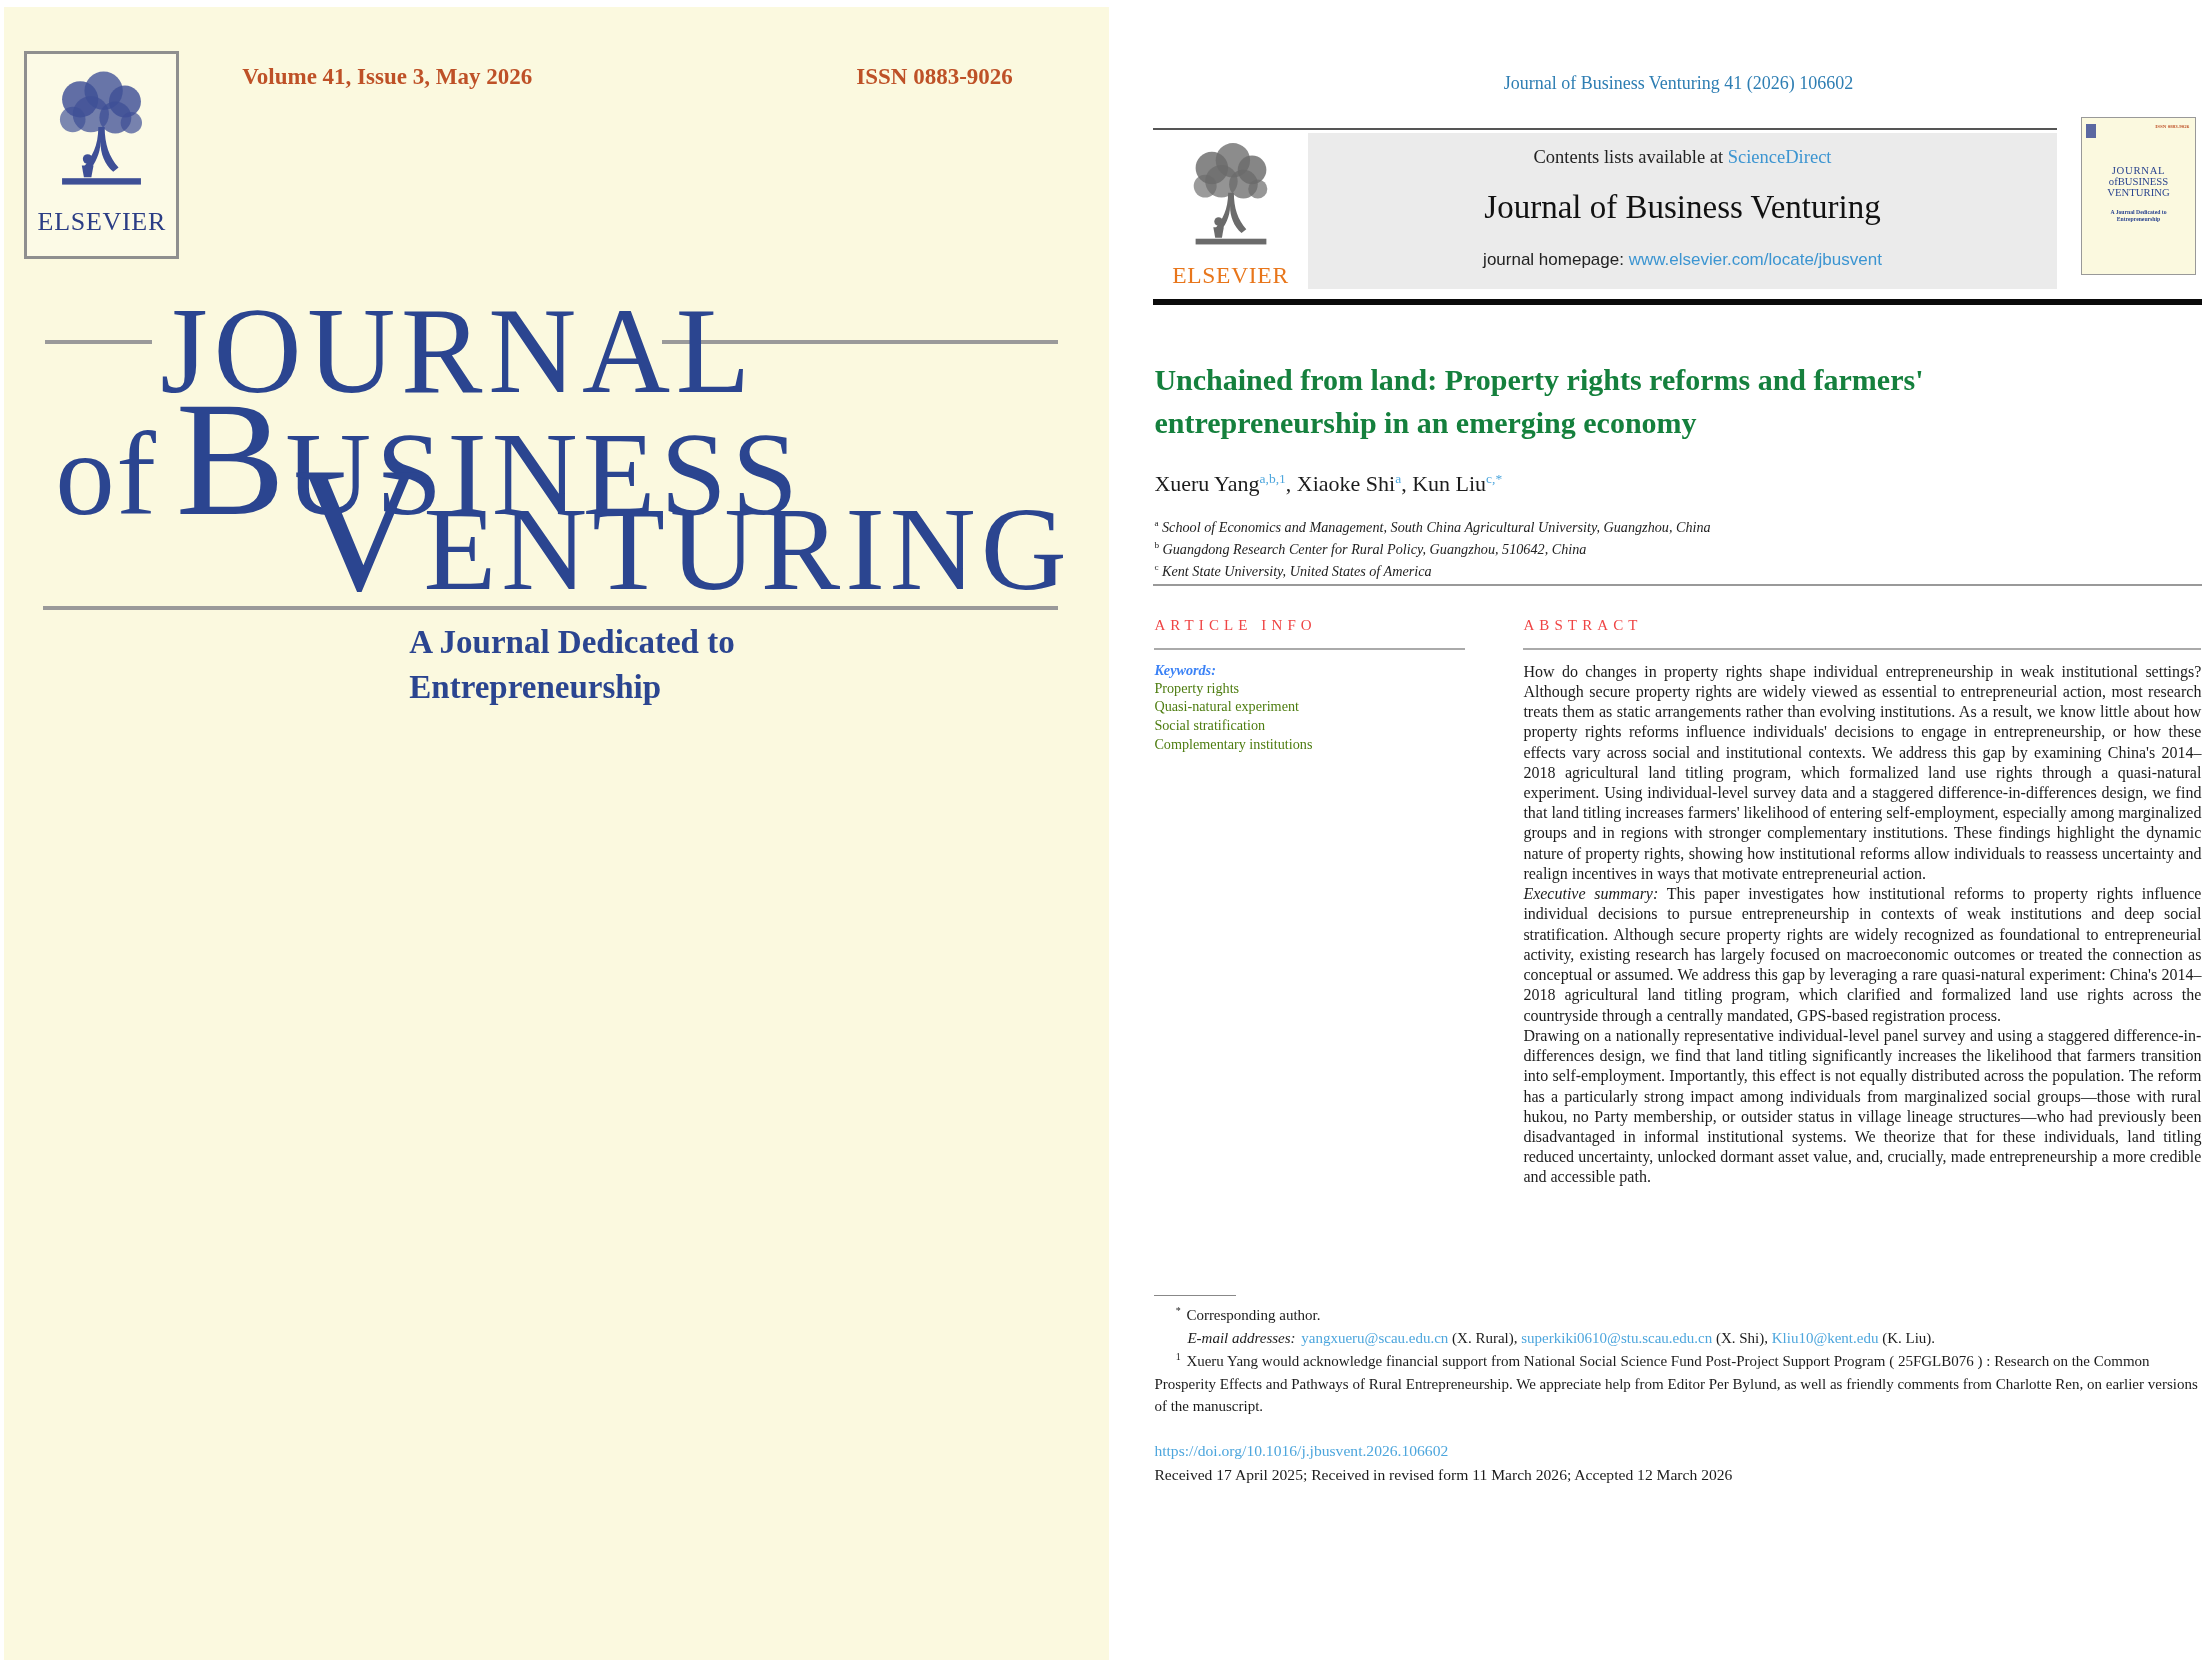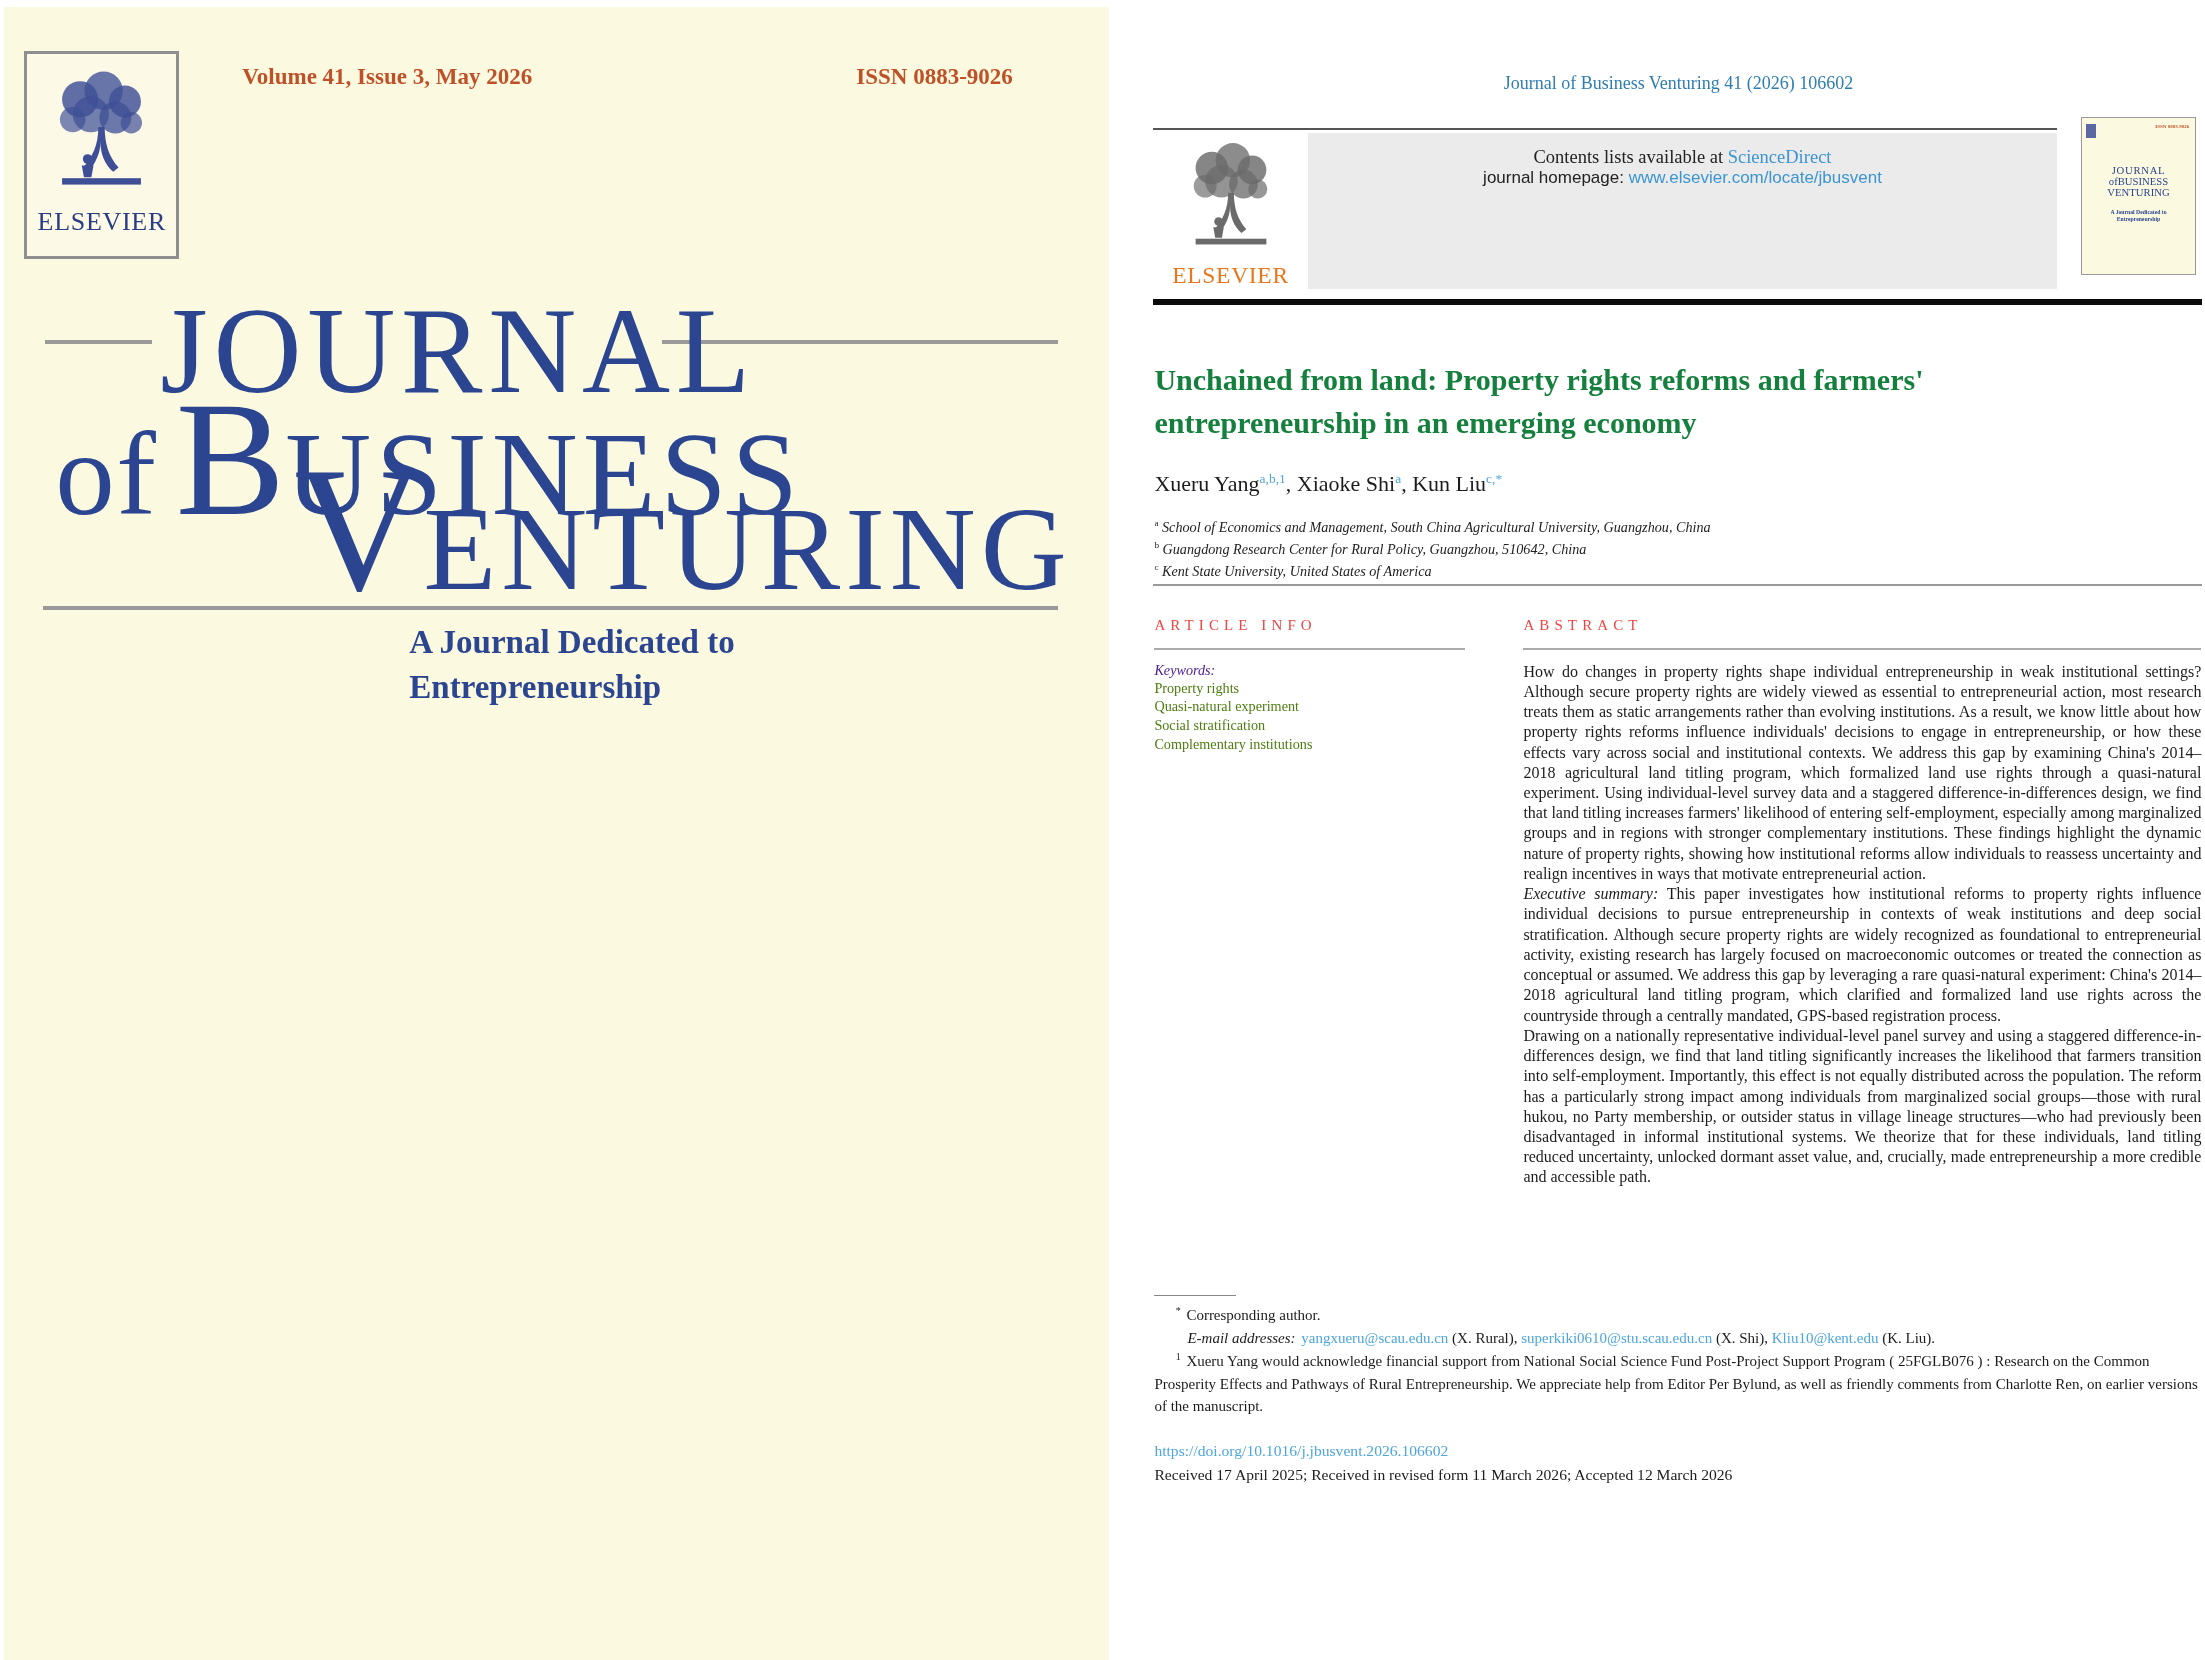--- a/index.html
+++ b/index.html
@@ -60,21 +60,21 @@
   .affils { position:absolute; top:516px; left:1.4px; font-size:14.2px; font-style:italic; line-height:1.55; color:#222; }
   .affils sup { font-size:9.2px; font-style:normal; }
 
   .section-rule { position:absolute; top:584px; left:0; width:1049px; height:2.1px; background:#999; }
 
   .columns { position:absolute; top:617px; left:1.4px; width:1047px; display:flex; }
   .info-col { width:311px; margin-right:58px; flex:none; }
   .abs-col  { flex:1; }
   .col-heading { font-size:15px; letter-spacing:0.34em; color:#ef4444; }
   .col-rule { border:none; border-top:2.1px solid #aaa; margin:14.2px 0 11.4px 0; }
-  .kw-label { font-size:14.2px; font-style:italic; color:#4c1d95; }
+  .kw-label { font-size:14.2px; font-style:italic; color:#3b82f6;font-weight:bold; }
   .kw-item { font-size:14.2px; line-height:1.32; color:#4d7c0f; }
   .abs-col p { font-size:16px; line-height:1.265; text-align:justify; color:#1c1c1c; }
   .abs-lead { font-style:italic; }
 
   .footnotes { position:absolute; top:1295px; left:1.4px; width:1047px; font-size:15px; line-height:1.5; color:#1c1c1c; }
   .fn-rule { width:82px; border:none; border-top:1.4px solid #888; margin-bottom:7.1px; }
   .fn-line { padding-left:21.3px; }
   .fn-line .fn-star { font-size:10px; vertical-align:super; margin-right:5.7px; }
   .fn-email { padding-left:33px; }
   .fn-email .email-label { font-style:italic; margin-right:5.7px; }
@@ -139,20 +139,21 @@
 
   <div class="header-band">
     <div class="els-logo">
       <svg class="tree" viewBox="0 0 135 168" width="96" height="119">
           <use href="#els-tree"></use>
         </svg>
       <span class="pub-name">ELSEVIER</span>
     </div>
     <div class="banner">
       <div class="contents-line"><span>Contents lists available at </span><span class="sd-link">ScienceDirect</span></div>
+      <div class="journal-title">Journal of Business Venturing</div>
       <div class="homepage-line"><span>journal homepage: </span><span class="hp-link">www.elsevier.com/locate/jbusvent</span></div>
     </div>
   </div>
 
   <div class="thumb">
     <div class="t-mark"></div>
     <div class="t-vol">ISSN 0883-9026</div>
     <div class="t-title">
       <div class="l1">JOURNAL</div>
       <div class="l2"><span>of</span><span>B</span><span>USINESS</span></div>

